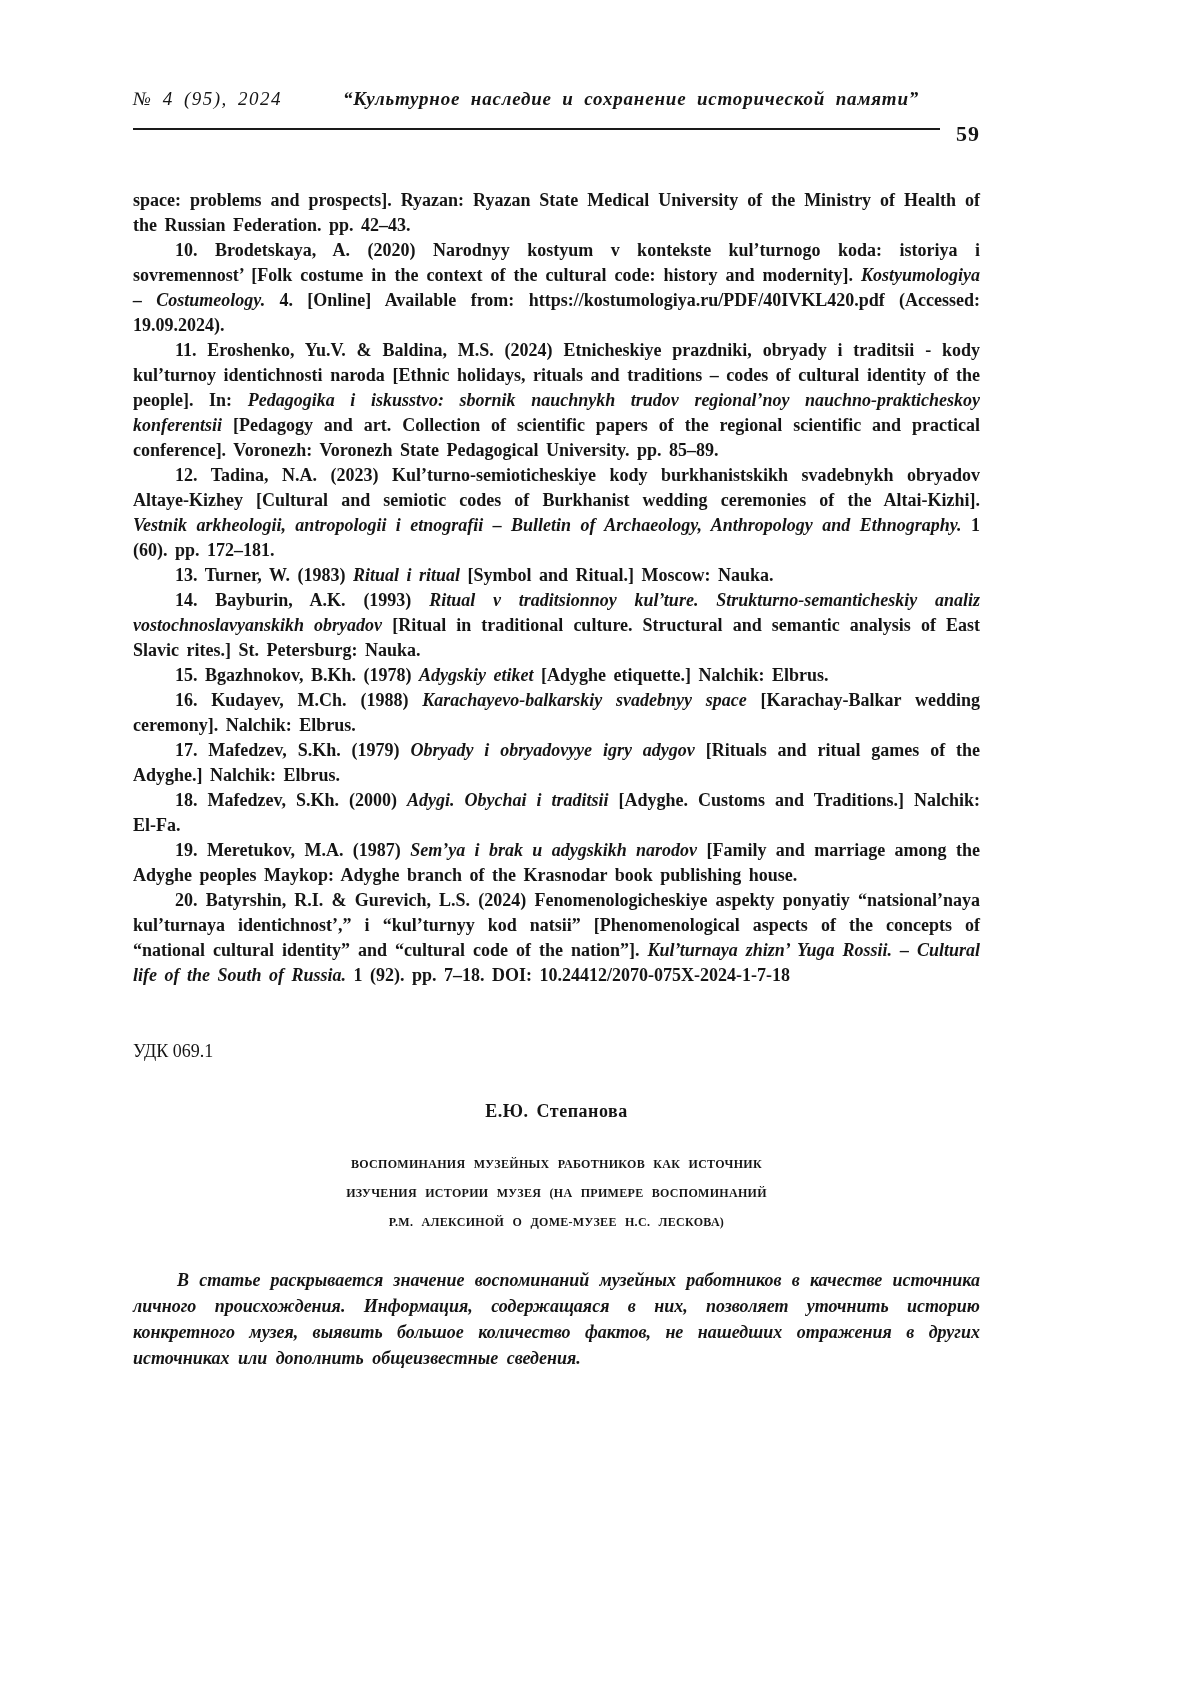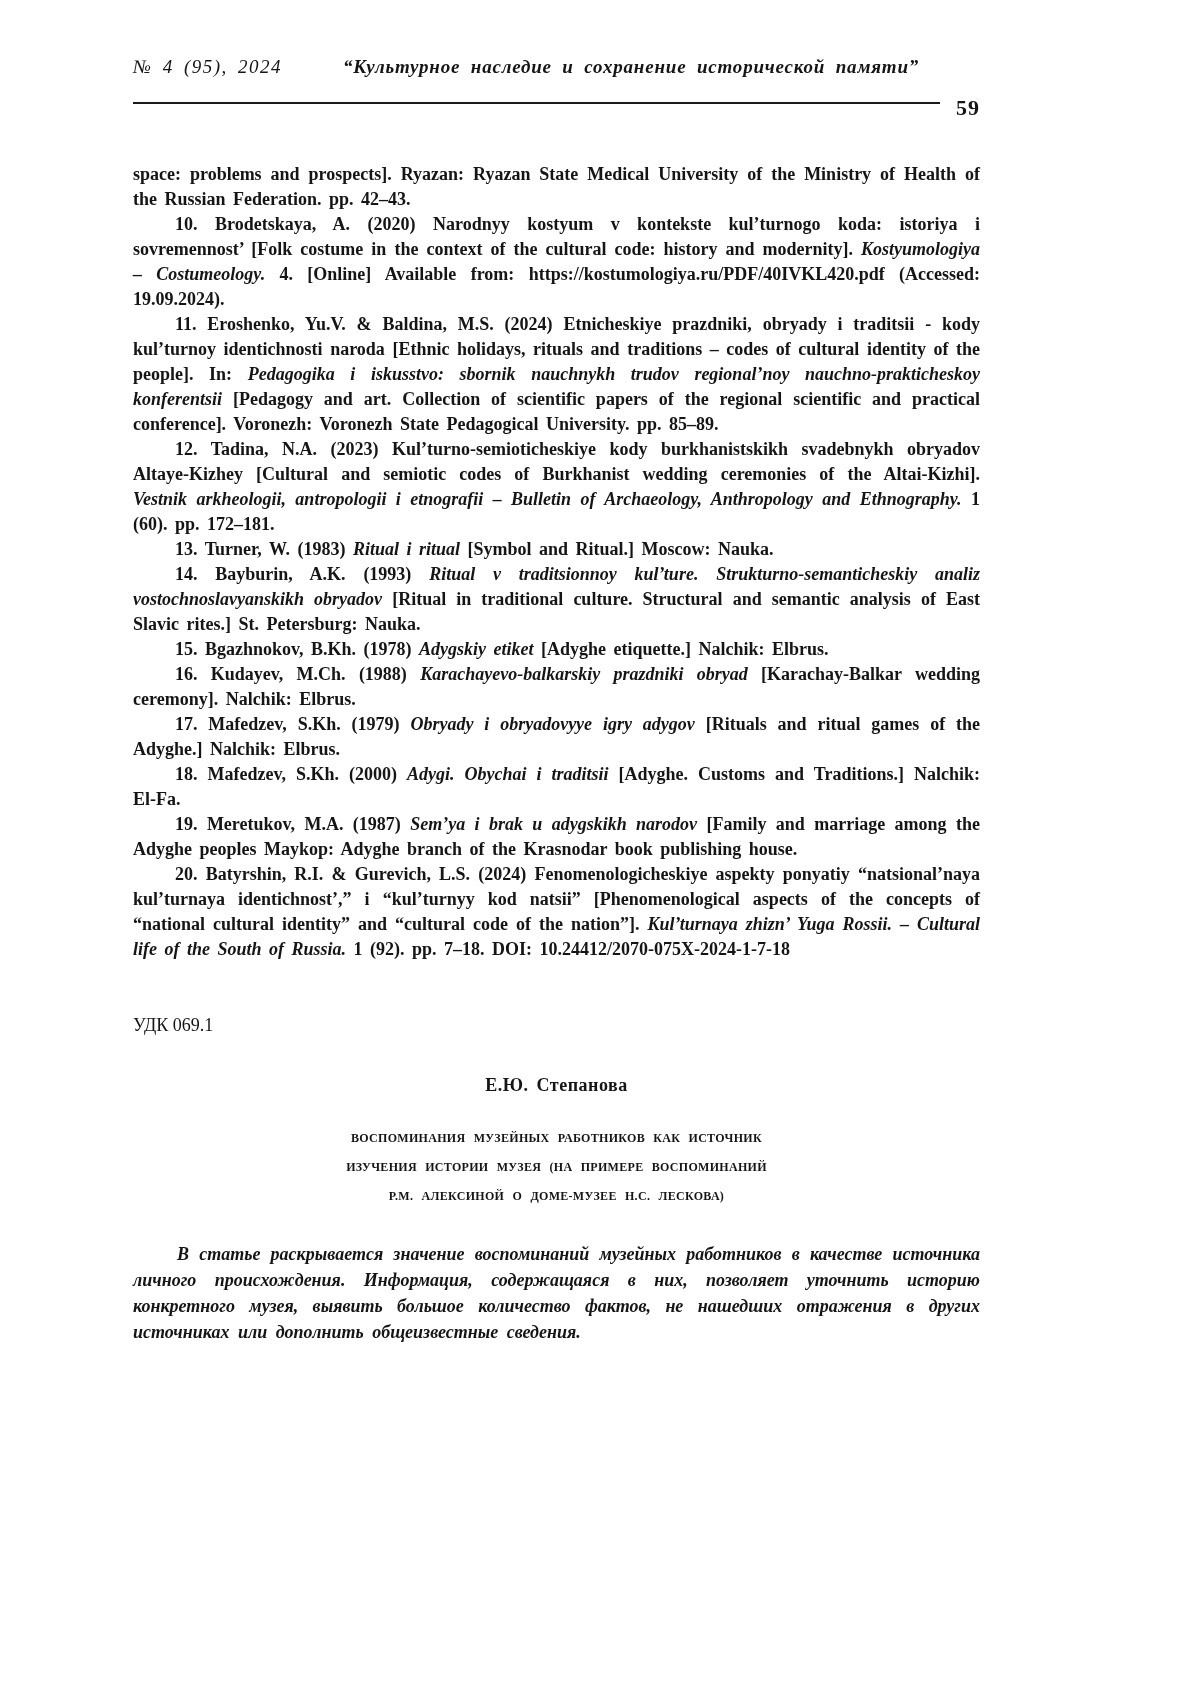--- a/index.html
+++ b/index.html
@@ -4,33 +4,33 @@
 <style>
   * { margin: 0; padding: 0; box-sizing: border-box; }
   html, body { background: #ffffff; }
   .page {
     position: relative;
     width: 1200px;
     height: 1540px;
     background: #ffffff;
     color: #151515;
     font-family: "Liberation Serif", "DejaVu Serif", serif;
-    padding-top: 56px;
+    padding-top: 88px;
     overflow: hidden;
   }
   .header { margin-left: 133px; width: 847px; }
   .header-top {
     display: flex;
     align-items: baseline;
     font-style: italic;
     font-size: 19px;
   }
   .issue { white-space: nowrap; letter-spacing: 1.5px; word-spacing: 4px; }
   .journal-title { flex: 1; text-align: center; letter-spacing: 0.8px; word-spacing: 5px; font-weight: bold; }
-  .rule-row { display: flex; align-items: center; margin-top: 12px; }
+  .rule-row { display: flex; align-items: center; margin-top: 6px; }
   .rule { flex: 1; height: 0; border-top: 2.5px solid #1a1a1a; }
   .pagenum {
     margin-left: 16px;
     font-weight: bold;
     font-size: 22px;
     letter-spacing: 1px;
     transform: translateY(5px);
   }
   .content {
     margin-left: 133px;
@@ -96,21 +96,21 @@
 
     <p class="ref continuation">space: problems and prospects]. Ryazan: Ryazan State Medical University of the Ministry of Health of the Russian Federation. pp. 42–43.</p>
 
     <div>
         <p class="ref"><span>10. Brodetskaya, A. (2020) Narodnyy kostyum v kontekste kul’turnogo koda: istoriya i sovremennost’ [Folk costume in the context of the cultural code: history and modernity]. </span><span class="it">Kostyumologiya – Costumeology.</span><span> 4. [Online] Available from: https://kostumologiya.ru/PDF/40IVKL420.pdf (Accessed: 19.09.2024).</span></p>
         <p class="ref"><span>11. Eroshenko, Yu.V. &amp; Baldina, M.S. (2024) Etnicheskiye prazdniki, obryady i traditsii - kody kul’turnoy identichnosti naroda [Ethnic holidays, rituals and traditions – codes of cultural identity of the people]. In: </span><span class="it">Pedagogika i iskusstvo: sbornik nauchnykh trudov regional’noy nauchno-prakticheskoy konferentsii</span><span> [Pedagogy and art. Collection of scientific papers of the regional scientific and practical conference]. Voronezh: Voronezh State Pedagogical University. pp. 85–89.</span></p>
         <p class="ref"><span>12. Tadina, N.A. (2023) Kul’turno-semioticheskiye kody burkhanistskikh svadebnykh obryadov Altaye-Kizhey [Cultural and semiotic codes of Burkhanist wedding ceremonies of the Altai-Kizhi]. </span><span class="it">Vestnik arkheologii, antropologii i etnografii – Bulletin of Archaeology, Anthropology and Ethnography.</span><span> 1 (60). pp. 172–181.</span></p>
         <p class="ref"><span>13. Turner, W. (1983) </span><span class="it">Ritual i ritual</span><span> [Symbol and Ritual.] Moscow: Nauka.</span></p>
         <p class="ref"><span>14. Bayburin, A.K. (1993) </span><span class="it">Ritual v traditsionnoy kul’ture. Strukturno-semanticheskiy analiz vostochnoslavyanskikh obryadov</span><span> [Ritual in traditional culture. Structural and semantic analysis of East Slavic rites.] St. Petersburg: Nauka.</span></p>
         <p class="ref"><span>15. Bgazhnokov, B.Kh. (1978) </span><span class="it">Adygskiy etiket</span><span> [Adyghe etiquette.] Nalchik: Elbrus.</span></p>
-        <p class="ref"><span>16. Kudayev, M.Ch. (1988) </span><span class="it">Karachayevo-balkarskiy prazdniki obryad</span><span> [Karachay-Balkar wedding ceremony]. Nalchik: Elbrus.</span></p>
+        <p class="ref"><span>16. Kudayev, M.Ch. (1988) </span><span class="it">Karachayevo-balkarskiy svadebnyy space</span><span> [Karachay-Balkar wedding ceremony]. Nalchik: Elbrus.</span></p>
         <p class="ref"><span>17. Mafedzev, S.Kh. (1979) </span><span class="it">Obryady i obryadovyye igry adygov</span><span> [Rituals and ritual games of the Adyghe.] Nalchik: Elbrus.</span></p>
         <p class="ref"><span>18. Mafedzev, S.Kh. (2000) </span><span class="it">Adygi. Obychai i traditsii</span><span> [Adyghe. Customs and Traditions.] Nalchik: El-Fa.</span></p>
         <p class="ref"><span>19. Meretukov, M.A. (1987) </span><span class="it">Sem’ya i brak u adygskikh narodov</span><span> [Family and marriage among the Adyghe peoples Maykop: Adyghe branch of the Krasnodar book publishing house.</span></p>
         <p class="ref"><span>20. Batyrshin, R.I. &amp; Gurevich, L.S. (2024) Fenomenologicheskiye aspekty ponyatiy “natsional’naya kul’turnaya identichnost’,” i “kul’turnyy kod natsii” [Phenomenological aspects of the concepts of “national cultural identity” and “cultural code of the nation”]. </span><span class="it">Kul’turnaya zhizn’ Yuga Rossii. – Cultural life of the South of Russia.</span><span> 1 (92). pp. 7–18. DOI: 10.24412/2070-075X-2024-1-7-18</span></p>
       </div>
 
     <div class="meta">
       <p class="udk">УДК 069.1</p>
     </div>
 

